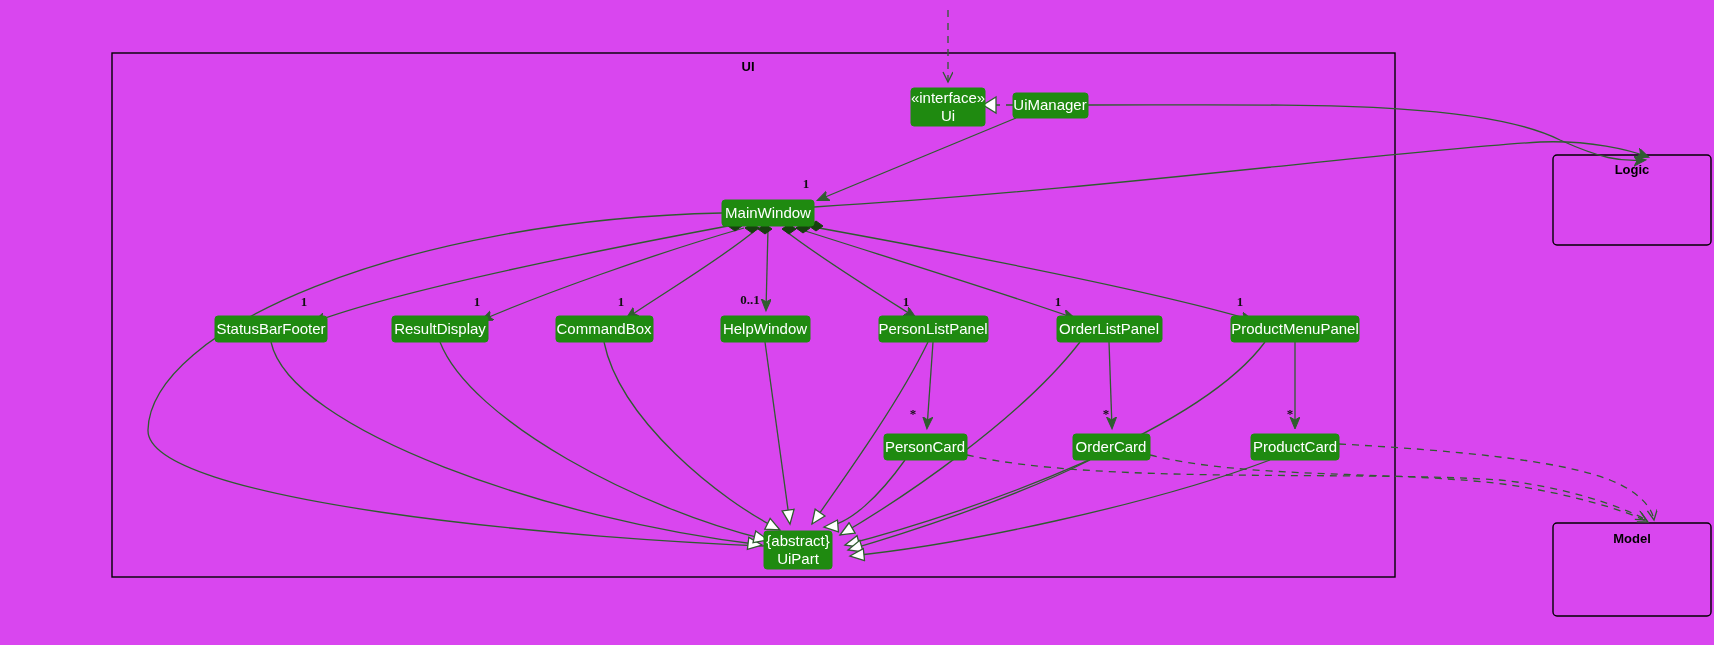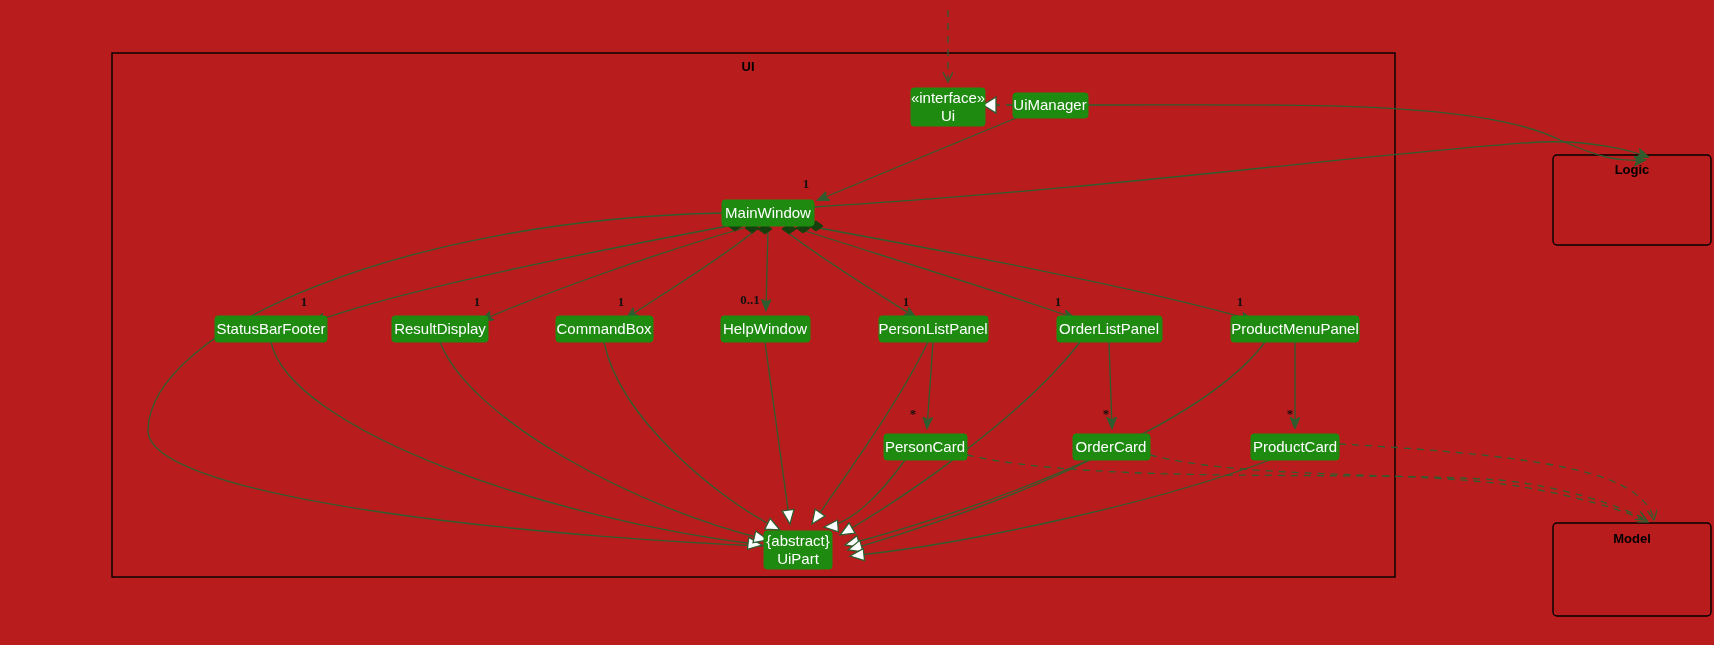--- a/index.html
+++ b/index.html
@@ -1,17 +1,17 @@
 <!DOCTYPE html>
 <html><head>
 <meta charset="utf-8">
 <style>
   html,body{margin:0;padding:0;background:#ffffff;}
   body{width:1714px;height:645px;overflow:hidden;font-family:"Liberation Sans",sans-serif;}
-  #stage{position:relative;width:1714px;height:645px;background:#b91c1c;}
+  #stage{position:relative;width:1714px;height:645px;background:#d946ef;}
   svg#diagram{position:absolute;left:0;top:0;width:1714px;height:645px;}
   .cls-label{font-family:"Liberation Sans",sans-serif;font-size:15px;fill:#ffffff;text-anchor:middle;dominant-baseline:middle;}
   .pkg-label{font-family:"Liberation Sans",sans-serif;font-size:13px;font-weight:bold;fill:#000000;text-anchor:middle;dominant-baseline:middle;}
   .mult-label{font-family:"Liberation Serif",serif;font-size:13px;font-weight:bold;fill:#111111;text-anchor:middle;dominant-baseline:middle;}
   .box-fill{fill:#1f8a10;stroke:#1f8a10;stroke-width:1;}
   .pkg-rect{fill:none;stroke:#000000;stroke-width:1.4;}
   .edge{fill:none;stroke:#2f5d2f;stroke-width:1.3;}
   .edge-dash{fill:none;stroke:#2f5d2f;stroke-width:1.3;stroke-dasharray:7 6;}
   .hollow{fill:#ffffff;stroke:#2f5d2f;stroke-width:1.3;}
   .solid-head{fill:#2f5d2f;stroke:#2f5d2f;stroke-width:1;}

